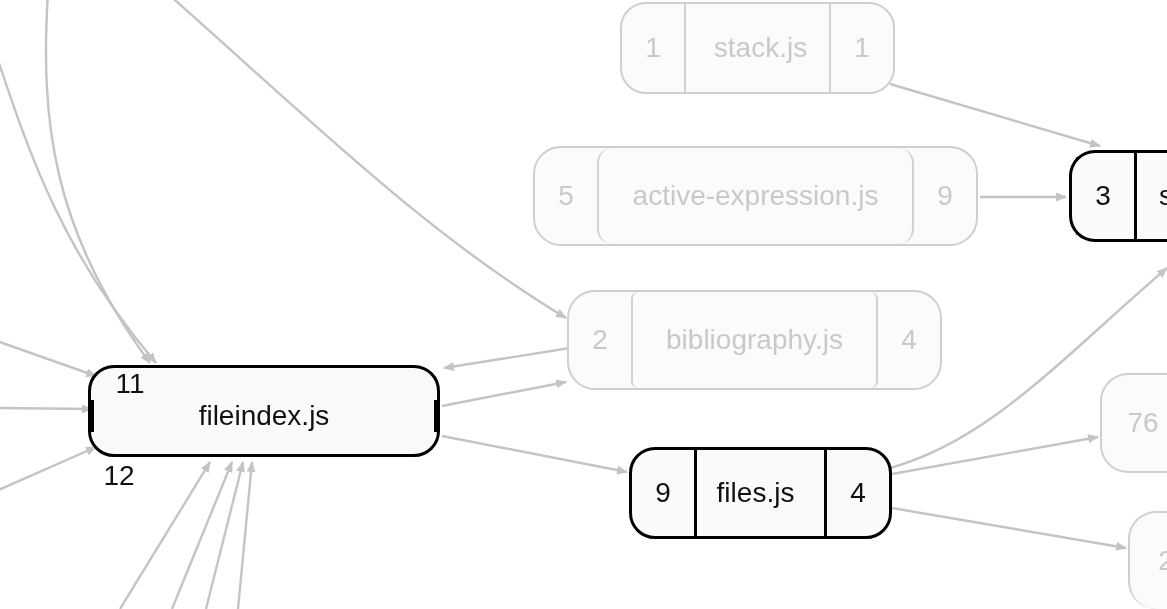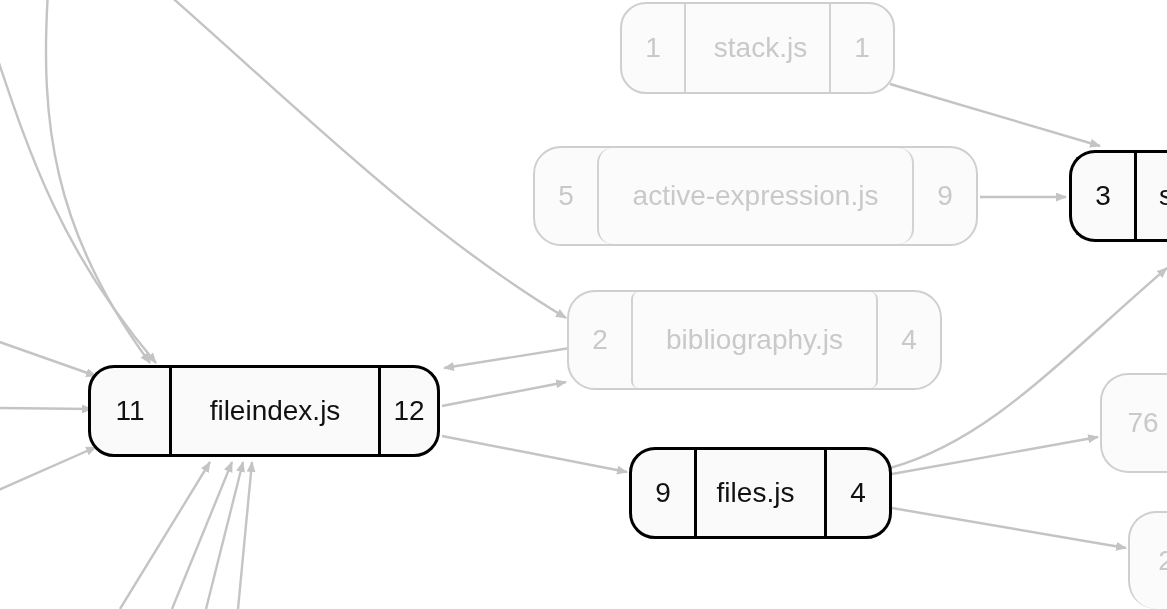--- a/index.html
+++ b/index.html
@@ -107,24 +107,24 @@
     <div class="cell name" style="flex:1;font-size:28px;border-radius:15px;">active-expression.js</div>
     <div class="cell count" style="width:62px;font-size:28px;">9</div>
   </div>
 
   <div class="node faded" style="left:567px;top:290px;width:375px;height:100px;border-radius:28px;">
     <div class="cell count" style="width:62px;font-size:28px;">2</div>
     <div class="cell name" style="flex:1;font-size:28px;border-radius:7px;">bibliography.js</div>
     <div class="cell count" style="width:62px;font-size:28px;">4</div>
   </div>
 
-  <div class="node active" style="left:88px;top:365px;width:352px;height:92px;border-radius:26px;">
+  <div class="node active" style="left:88px;top:365px;width:352px;height:92px;border-radius:26px;flex-direction:column;">
     <div class="cell count" style="width:78px;font-size:28px;">11</div>
     <div class="cell name" style="flex:1;font-size:28px;">fileindex.js</div>
-    <div class="cell count" style="width:56px;font-size:28px;">12</div>
+    <div class="cell count" style="width:56px;font-size:28px;margin-top:28px;">12</div>
   </div>
 
   <div class="node active" style="left:629px;top:447px;width:263px;height:92px;border-radius:26px;">
     <div class="cell count" style="width:62px;font-size:28px;">9</div>
     <div class="cell name" style="flex:1;font-size:28px;padding-left:8px;">files.js</div>
     <div class="cell count" style="width:62px;font-size:28px;">4</div>
   </div>
 
   <div class="node active" style="left:1069px;top:150px;width:160px;height:92px;border-radius:26px 0 0 26px;border-right:none;">
     <div class="cell count" style="width:62px;font-size:28px;">3</div>

